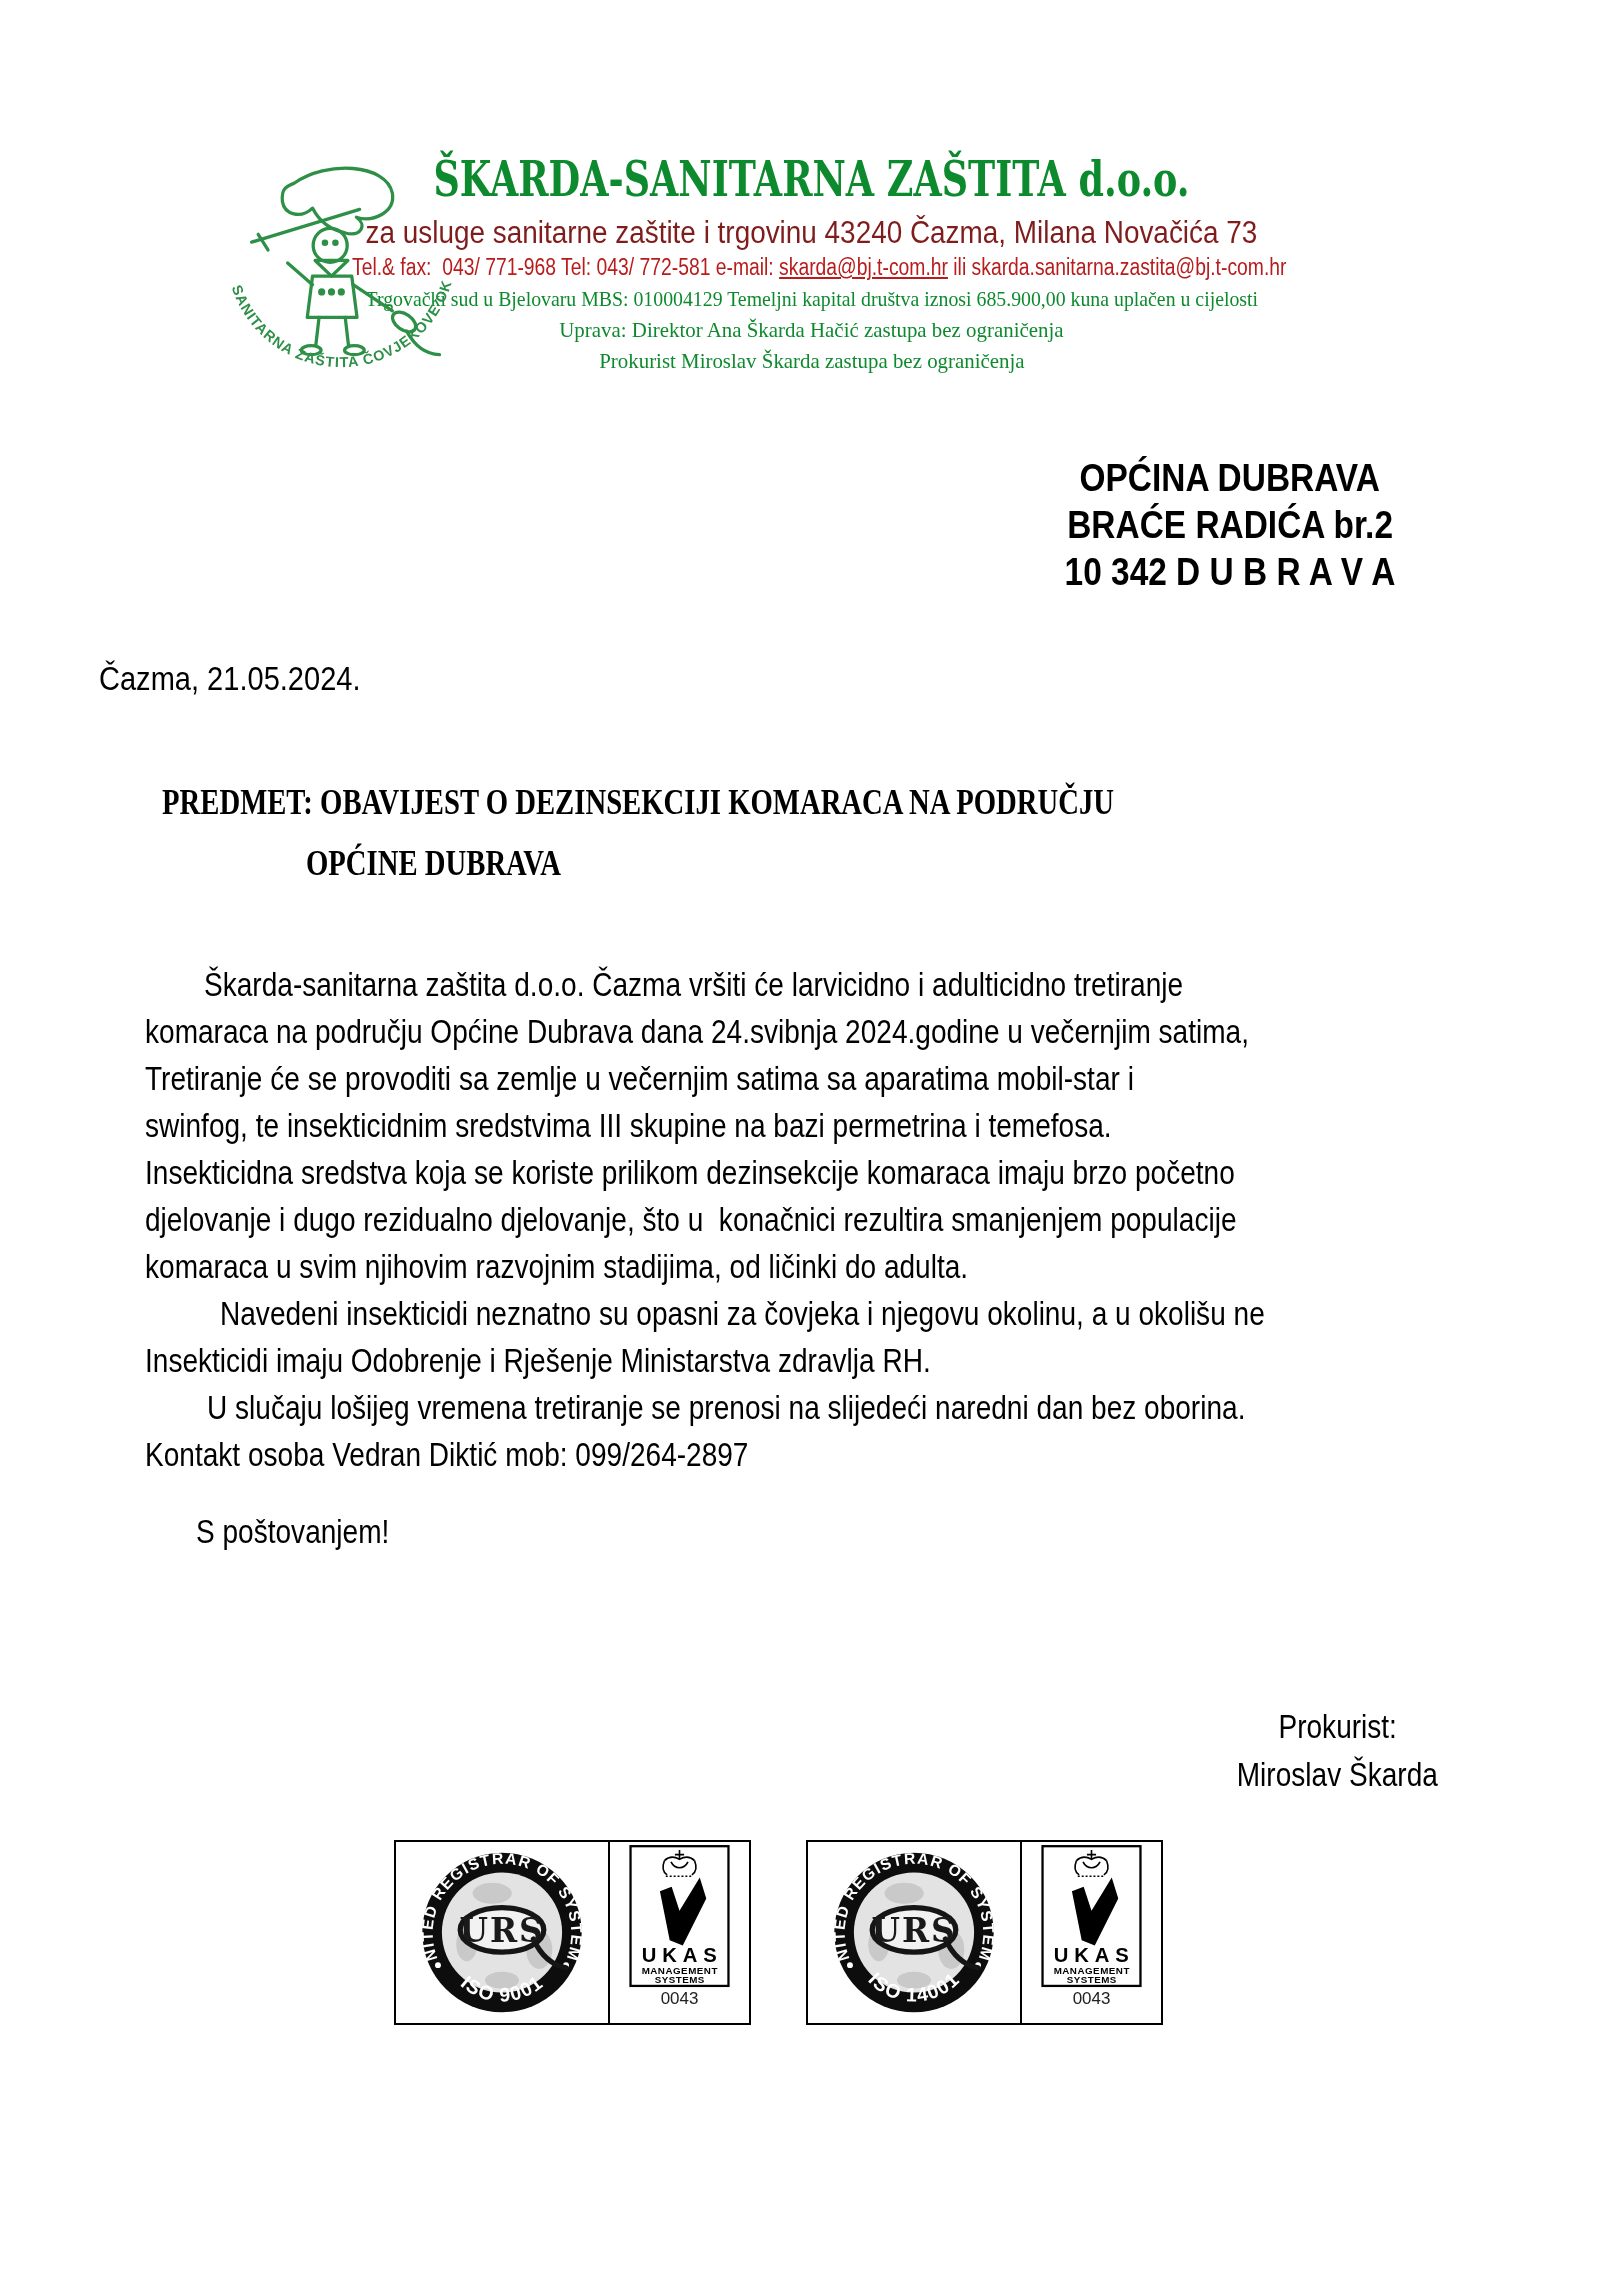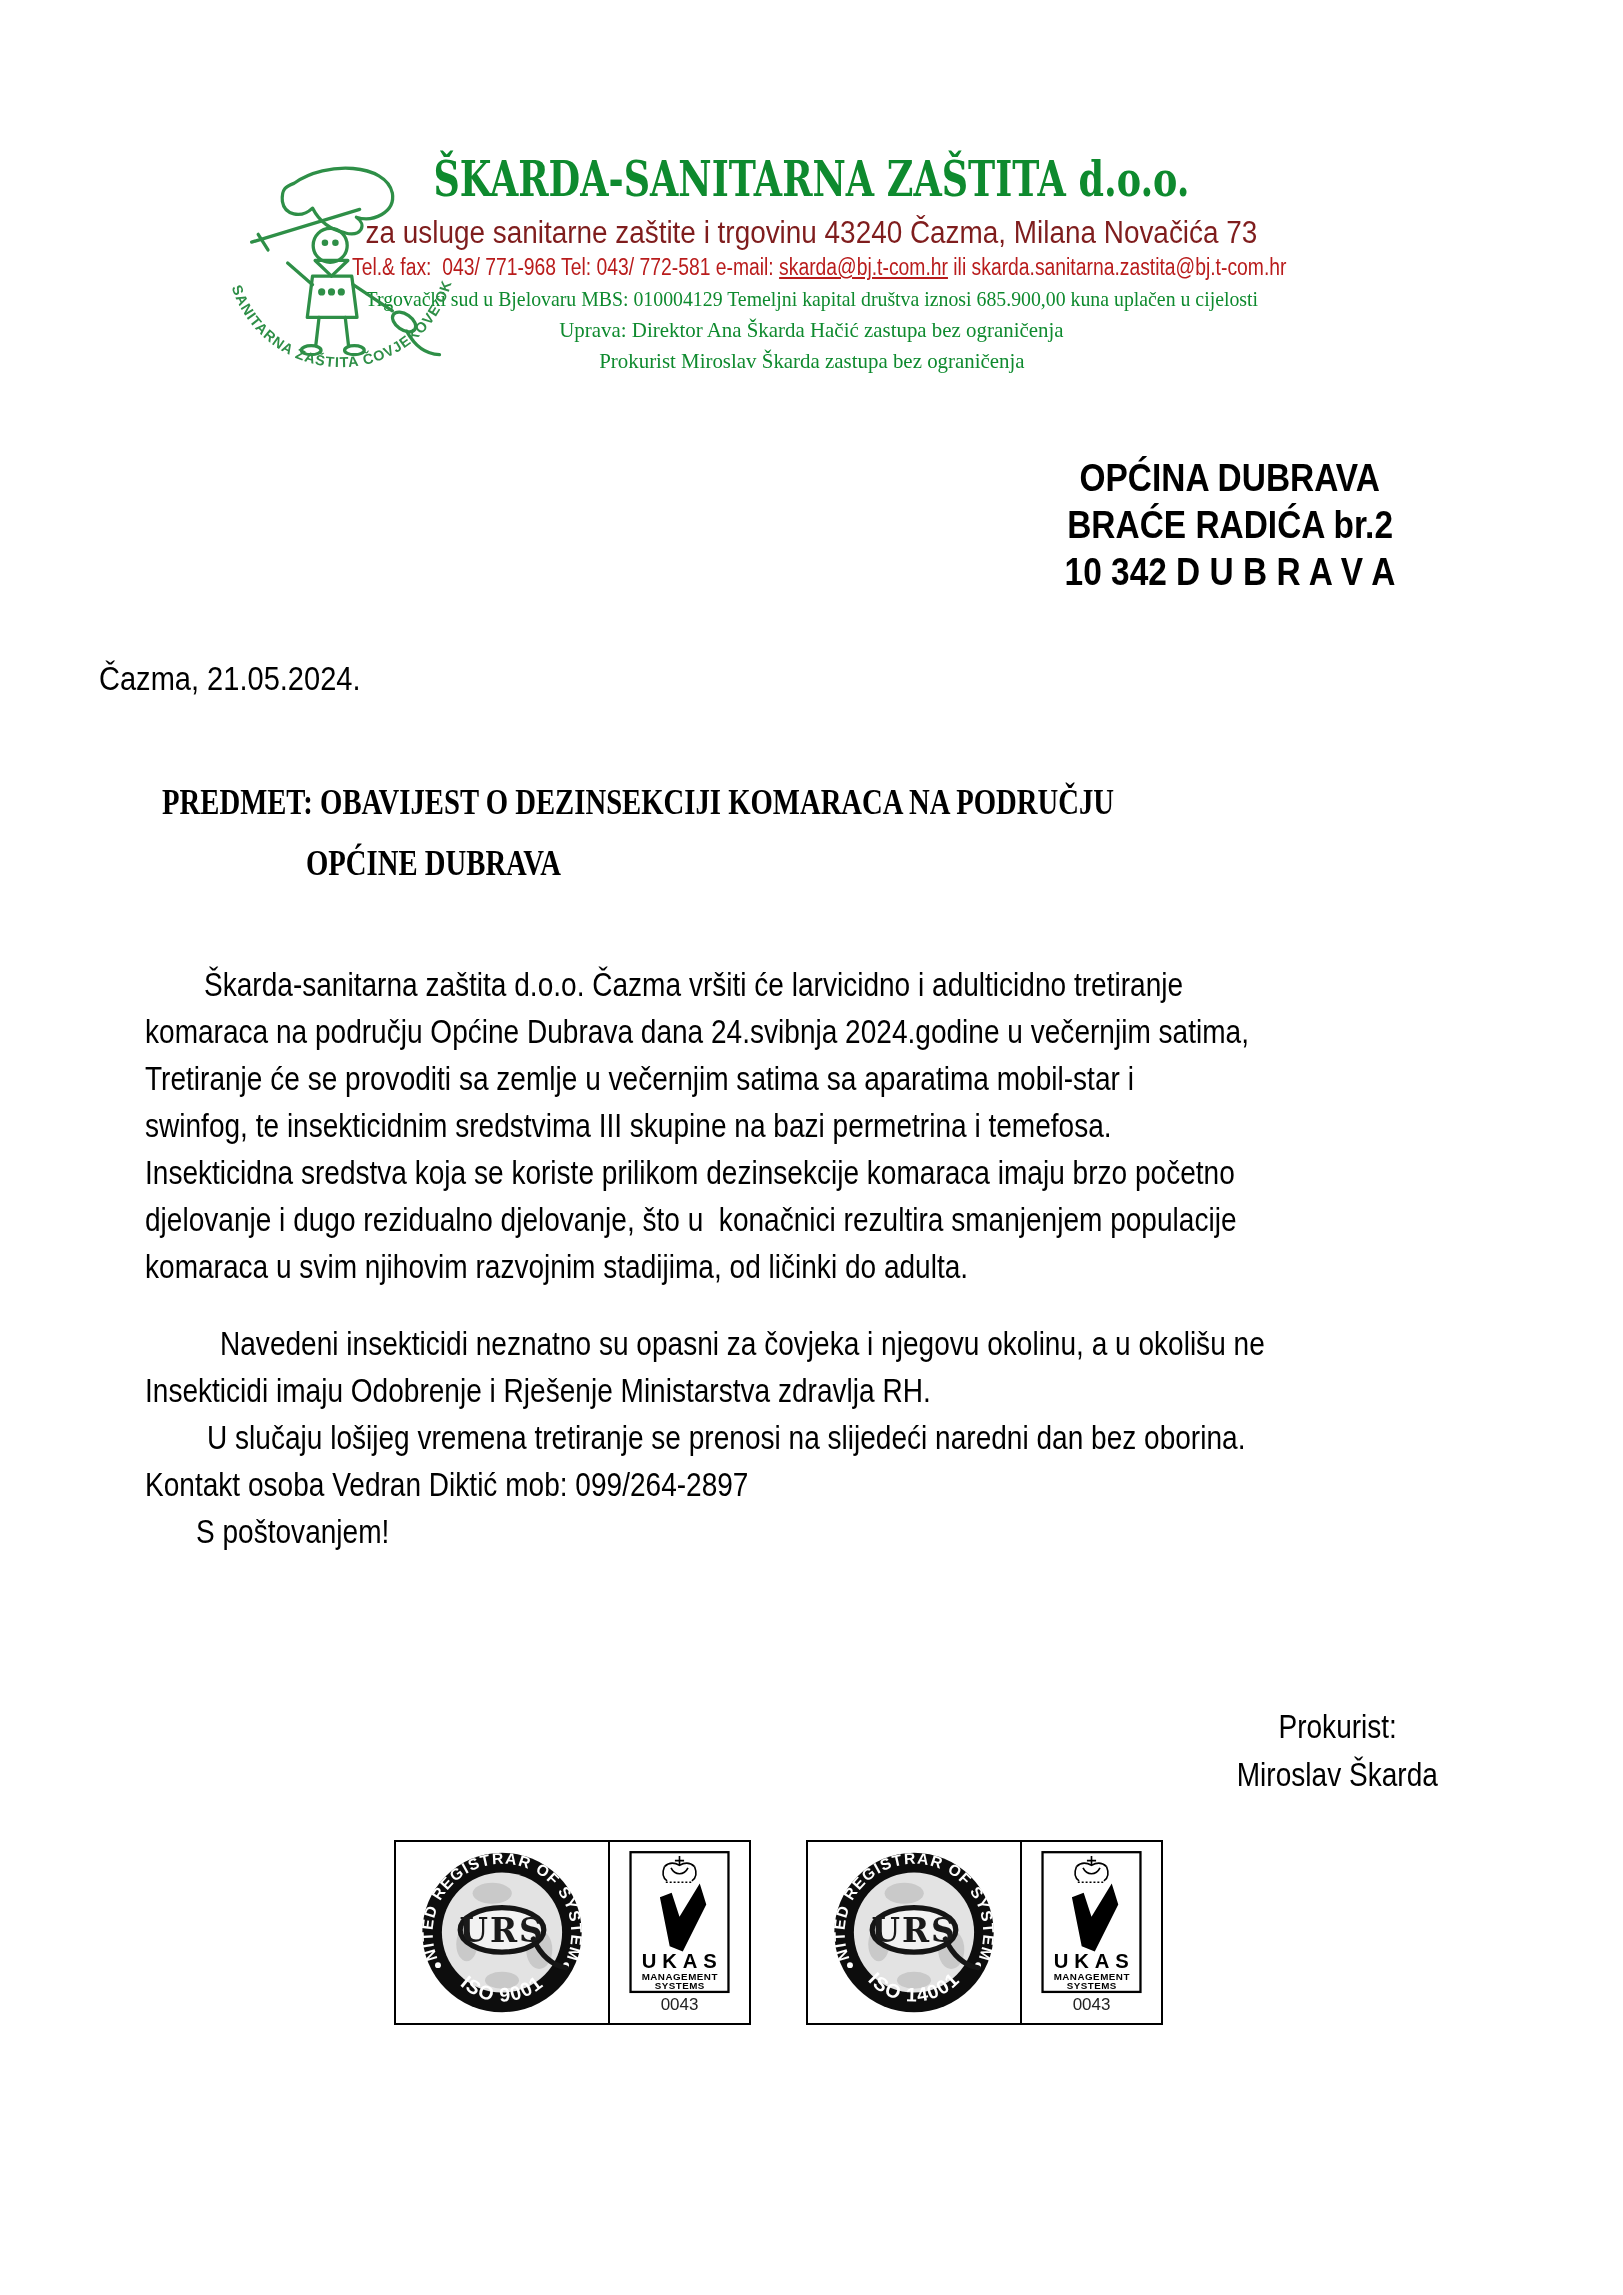--- a/index.html
+++ b/index.html
@@ -38,36 +38,36 @@
   
   .subject{position:absolute;left:162px;top:772px;font-family:"Liberation Serif","DejaVu Serif",serif;
            font-weight:bold;font-size:35px;line-height:61px;}
   .subject .line2{margin-left:144px;}
   .subject .lx{transform:scaleX(0.82);}
 
   
   .body-text{position:absolute;left:145px;top:961px;width:1374px;font-size:33px;line-height:47px;}
   .body-line .lx{transform:scaleX(0.85);}
   .ind1{padding-left:59px;}
-  .ind2{padding-left:75px;margin-top:30px;}
+  .ind2{padding-left:75px;}
   .ind3{padding-left:62px;}
 
   .closing{position:absolute;left:196px;top:1513px;font-size:33px;}
   .closing .lx{transform:scaleX(0.85);}
 
   
   .signature{position:absolute;left:1197px;top:1703px;width:281px;text-align:center;
              font-size:33px;line-height:48px;}
   .signature .cx{transform:scaleX(0.85);}
 
   
   .certs{position:absolute;left:394px;top:1840px;display:flex;gap:55px;}
   .cert-box{width:357px;height:185px;border:2px solid #000;background:#fff;display:flex;box-sizing:border-box;}
   .cert-left{flex:1;display:flex;align-items:center;justify-content:center;}
-  .cert-right{width:139px;border-left:2px solid #000;display:flex;align-items:center;justify-content:center;}
+  .cert-right{width:139px;border-left:2px solid #000;display:flex;justify-content:center;}
 </style>
 </head>
 <body>
 
 <div class="page">
 
   <div class="header">
     <div class="company-name"><span class="cx">ŠKARDA-SANITARNA ZAŠTITA d.o.o.</span></div>
     <div class="tagline"><span class="cx">za usluge sanitarne zaštite i trgovinu 43240 Čazma, Milana Novačića 73</span></div>
     <div class="contact"><span class="cx"><span>Tel.&amp; fax:  043/ 771-968 Tel: 043/ 772-581 e-mail: </span><span class="email">skarda@bj.t-com.hr</span><span> ili skarda.sanitarna.zastita@bj.t-com.hr</span></span></div>

